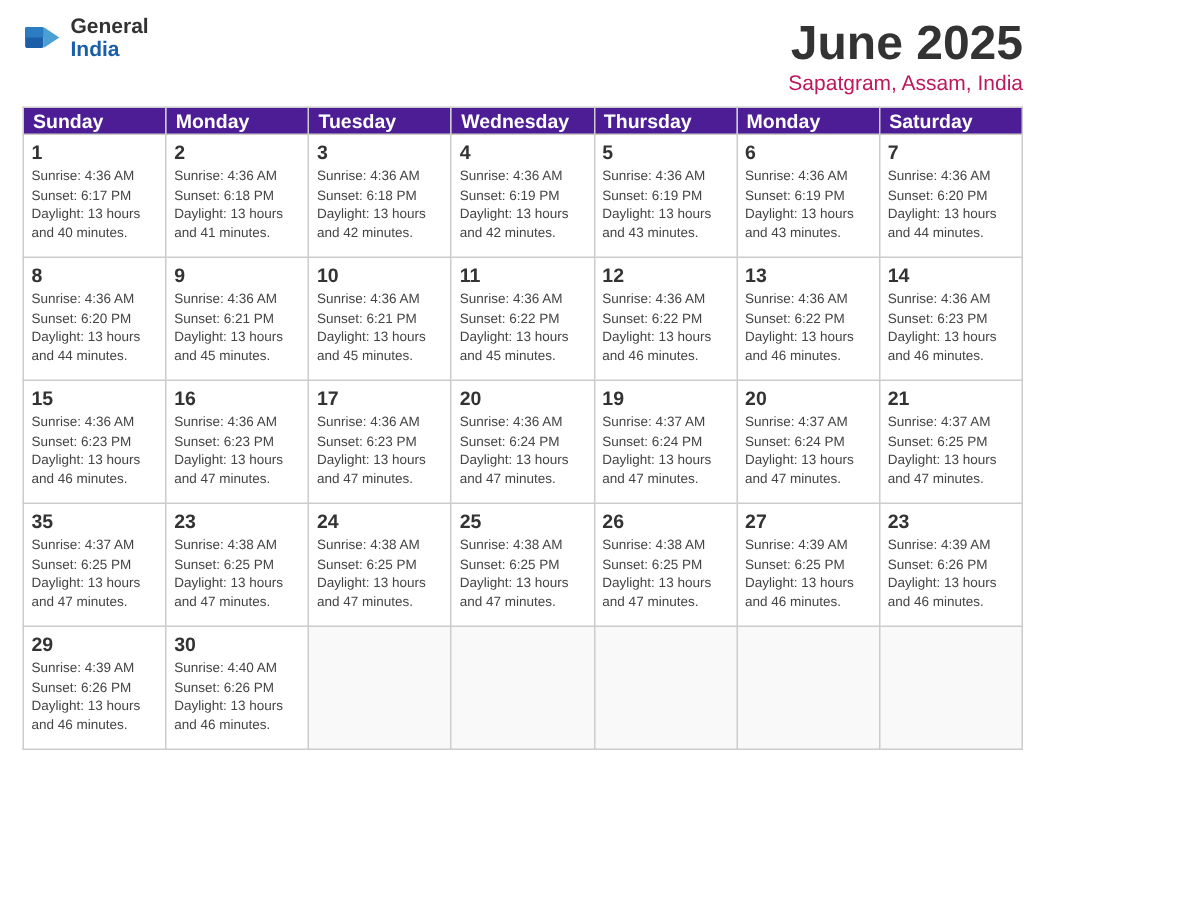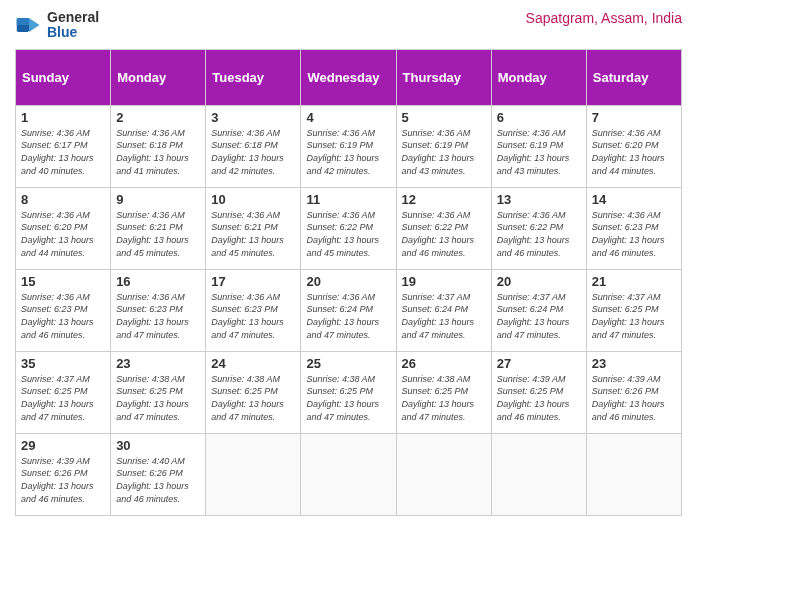--- a/index.html
+++ b/index.html
@@ -55,24 +55,24 @@
     .location {
       font-size: 14px;
       color: #be185d;
     }
     .calendar {
       width: 100%;
       border-collapse: collapse;
       table-layout: fixed;
     }
     .calendar th {
-      background-color: #a21caf;
+      background-color: #4c1d95;
       color: white;
       text-align: left;
-      padding: 20px 6px;
+      padding: 1px 6px;
       font-size: 13px;
       font-weight: bold;
       border: 1px solid #ccc;
     }
     .calendar td {
       vertical-align: top;
       border: 1px solid #ccc;
       padding: 4px 5px;
       font-size: 9.5px;
       color: #333;
@@ -85,43 +85,43 @@
       font-size: 13px;
       font-weight: bold;
       color: #333;
       display: block;
       margin-bottom: 2px;
     }
     .day-info {
       font-size: 9px;
       color: #444;
       line-height: 1.4;
-      font-style: italic;
     }
     .empty-cell {
       background: #f9f9f9;
     }
   </style>
 </head>
 <body>
 
 <div class="container">
   <div class="header-row">
     <div class="logo">
       <svg class="logo-icon" viewBox="0 0 32 32">
         <rect x="2" y="8" width="14" height="16" rx="2" fill="#1a5fa8"></rect>
         <polygon points="16,8 28,16 16,24" fill="#4a9fd4"></polygon>
         <rect x="2" y="8" width="14" height="8" rx="1" fill="#2b7cc1"></rect>
       </svg>
       <div class="logo-text">
         <span class="logo-general">General</span>
-        <span class="logo-blue">Blue</span>
+        <span class="logo-blue">India</span>
       </div>
     </div>
     <div class="title-section">
+      <div class="month-title">June 2025</div>
       <div class="location">Sapatgram, Assam, India</div>
     </div>
   </div>
 
   <table class="calendar">
     <thead>
       <tr>
         <th>Sunday</th>
         <th>Monday</th>
         <th>Tuesday</th>

